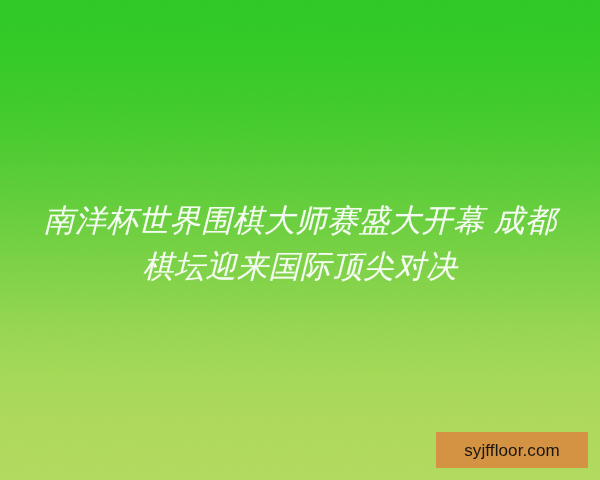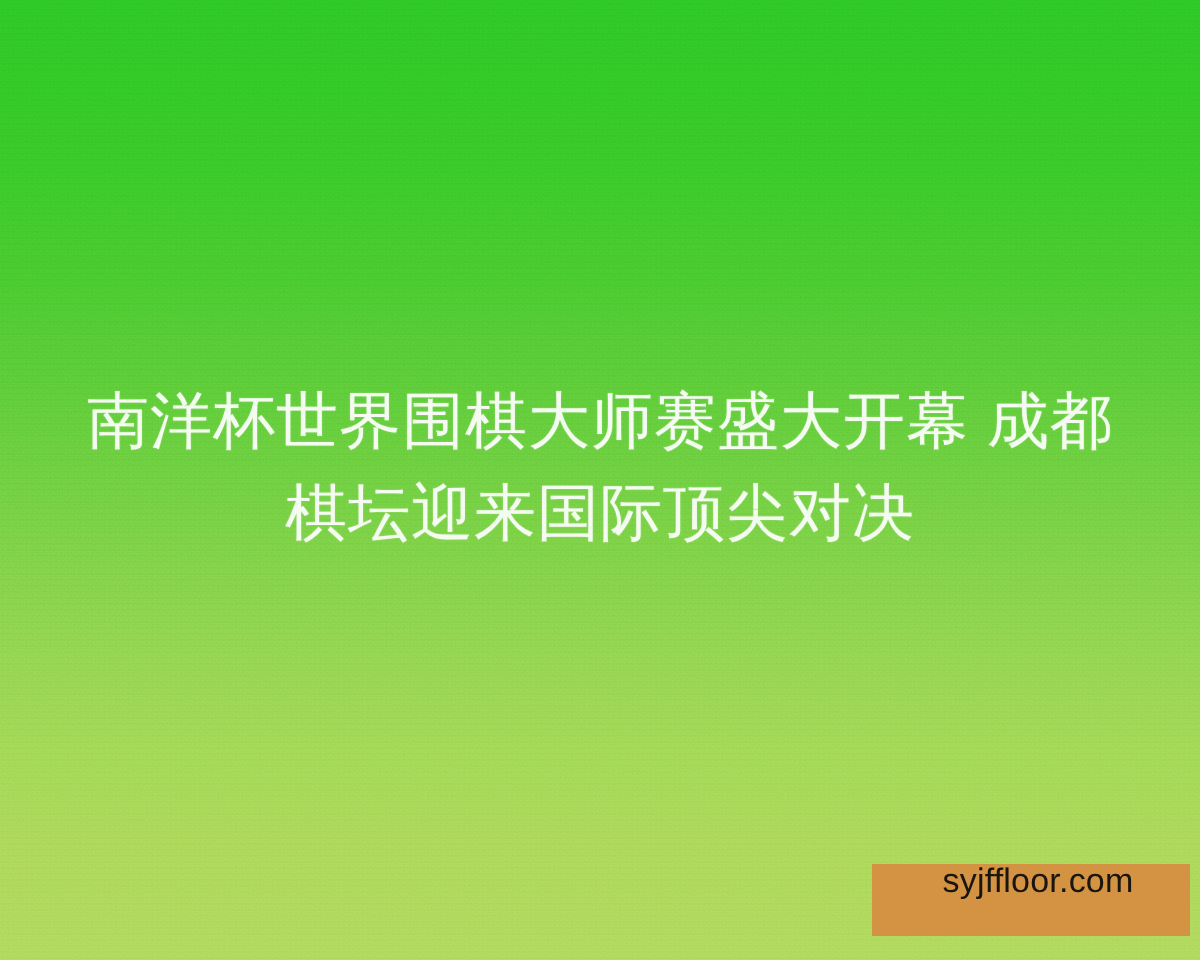--- a/index.html
+++ b/index.html
@@ -44,45 +44,45 @@
       repeating-linear-gradient(90deg,  rgba(255,255,255,0.14) 0px, rgba(0,0,0,0.12) 1px, rgba(255,255,255,0.08) 2px, rgba(0,0,0,0.10) 3px),
       repeating-linear-gradient(37deg,  rgba(255,255,255,0.10) 0px, rgba(0,0,0,0.10) 1px, rgba(255,255,255,0.06) 2px),
       repeating-linear-gradient(118deg, rgba(0,0,0,0.09) 0px, rgba(255,255,255,0.09) 1px, rgba(0,0,0,0.05) 2px);
     background-size: 3px 3px, 3px 3px, 5px 5px, 7px 7px;
   }
 
   #headline {
     position: absolute;
     left: 28px;
     right: 28px;
-    top: 188px;
+    top: 198px;
     margin: 0;
     text-align: center;
     color: #f4fbf0;
     font-size: 31px;
     line-height: 46px;
     font-weight: 400;
     letter-spacing: 0.5px;
     text-shadow: 0 0 1px rgba(255,255,255,0.35);
     white-space: normal;
     z-index: 2;
+    font-style: italic;
   }
 
   #watermark {
     position: absolute;
     left: 436px;
     top: 432px;
     width: 152px;
     height: 36px;
     background: #d49243;
     display: flex;
-    align-items: flex-start;
+    align-items: center;
     justify-content: center;
     z-index: 3;
-    padding-left: 7px;
   }
 
   #watermark-text {
     color: #19150f;
     font-size: 17px;
     line-height: 1;
     font-weight: 400;
     letter-spacing: 0.1px;
     font-family: "Liberation Sans", "DejaVu Sans", sans-serif;
   }

